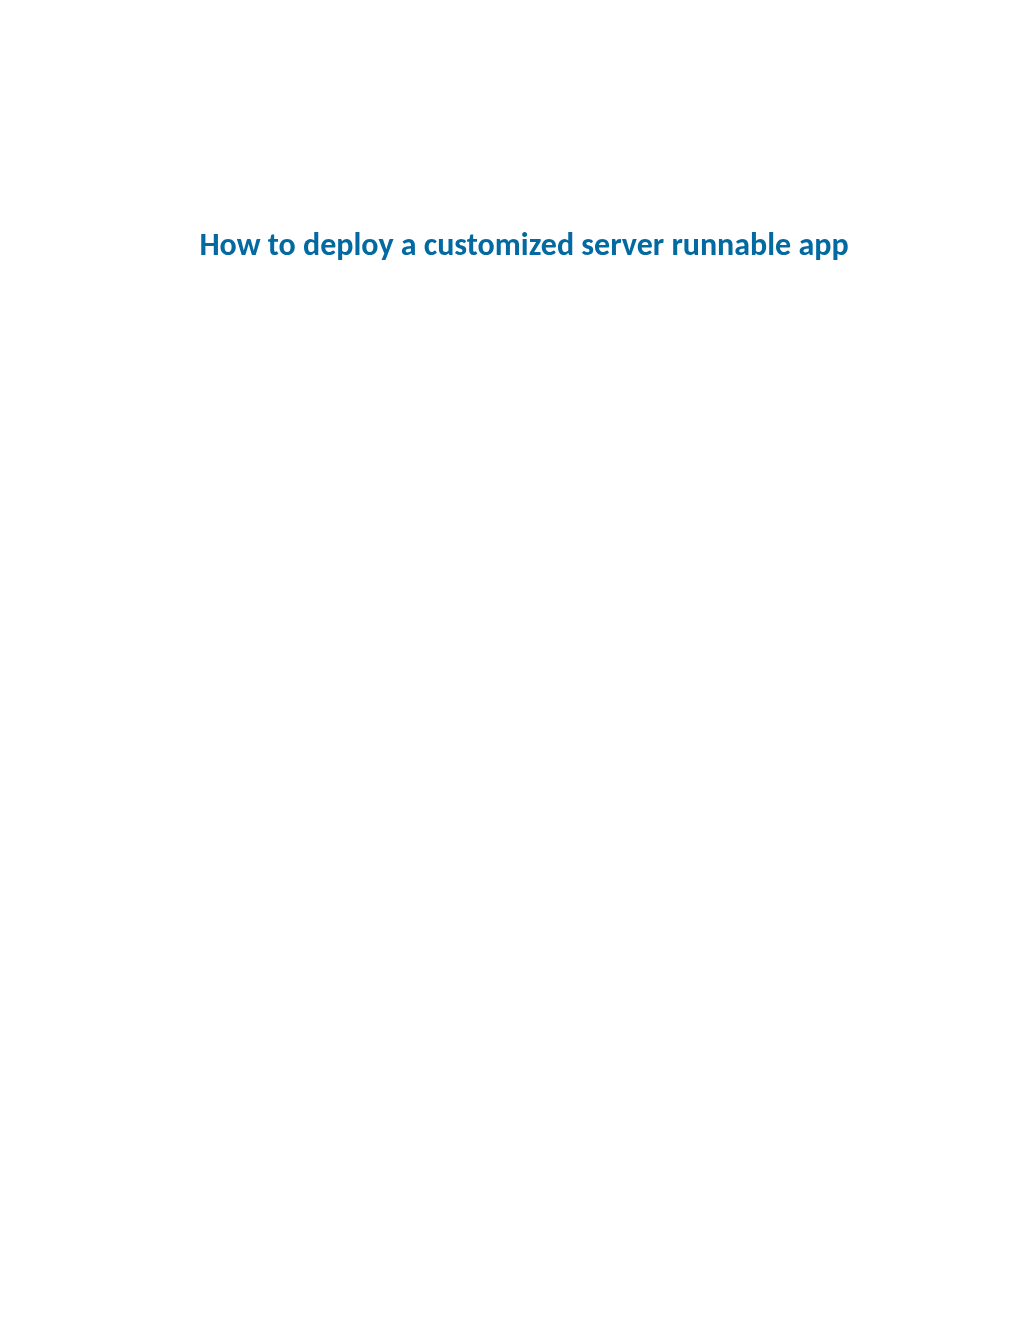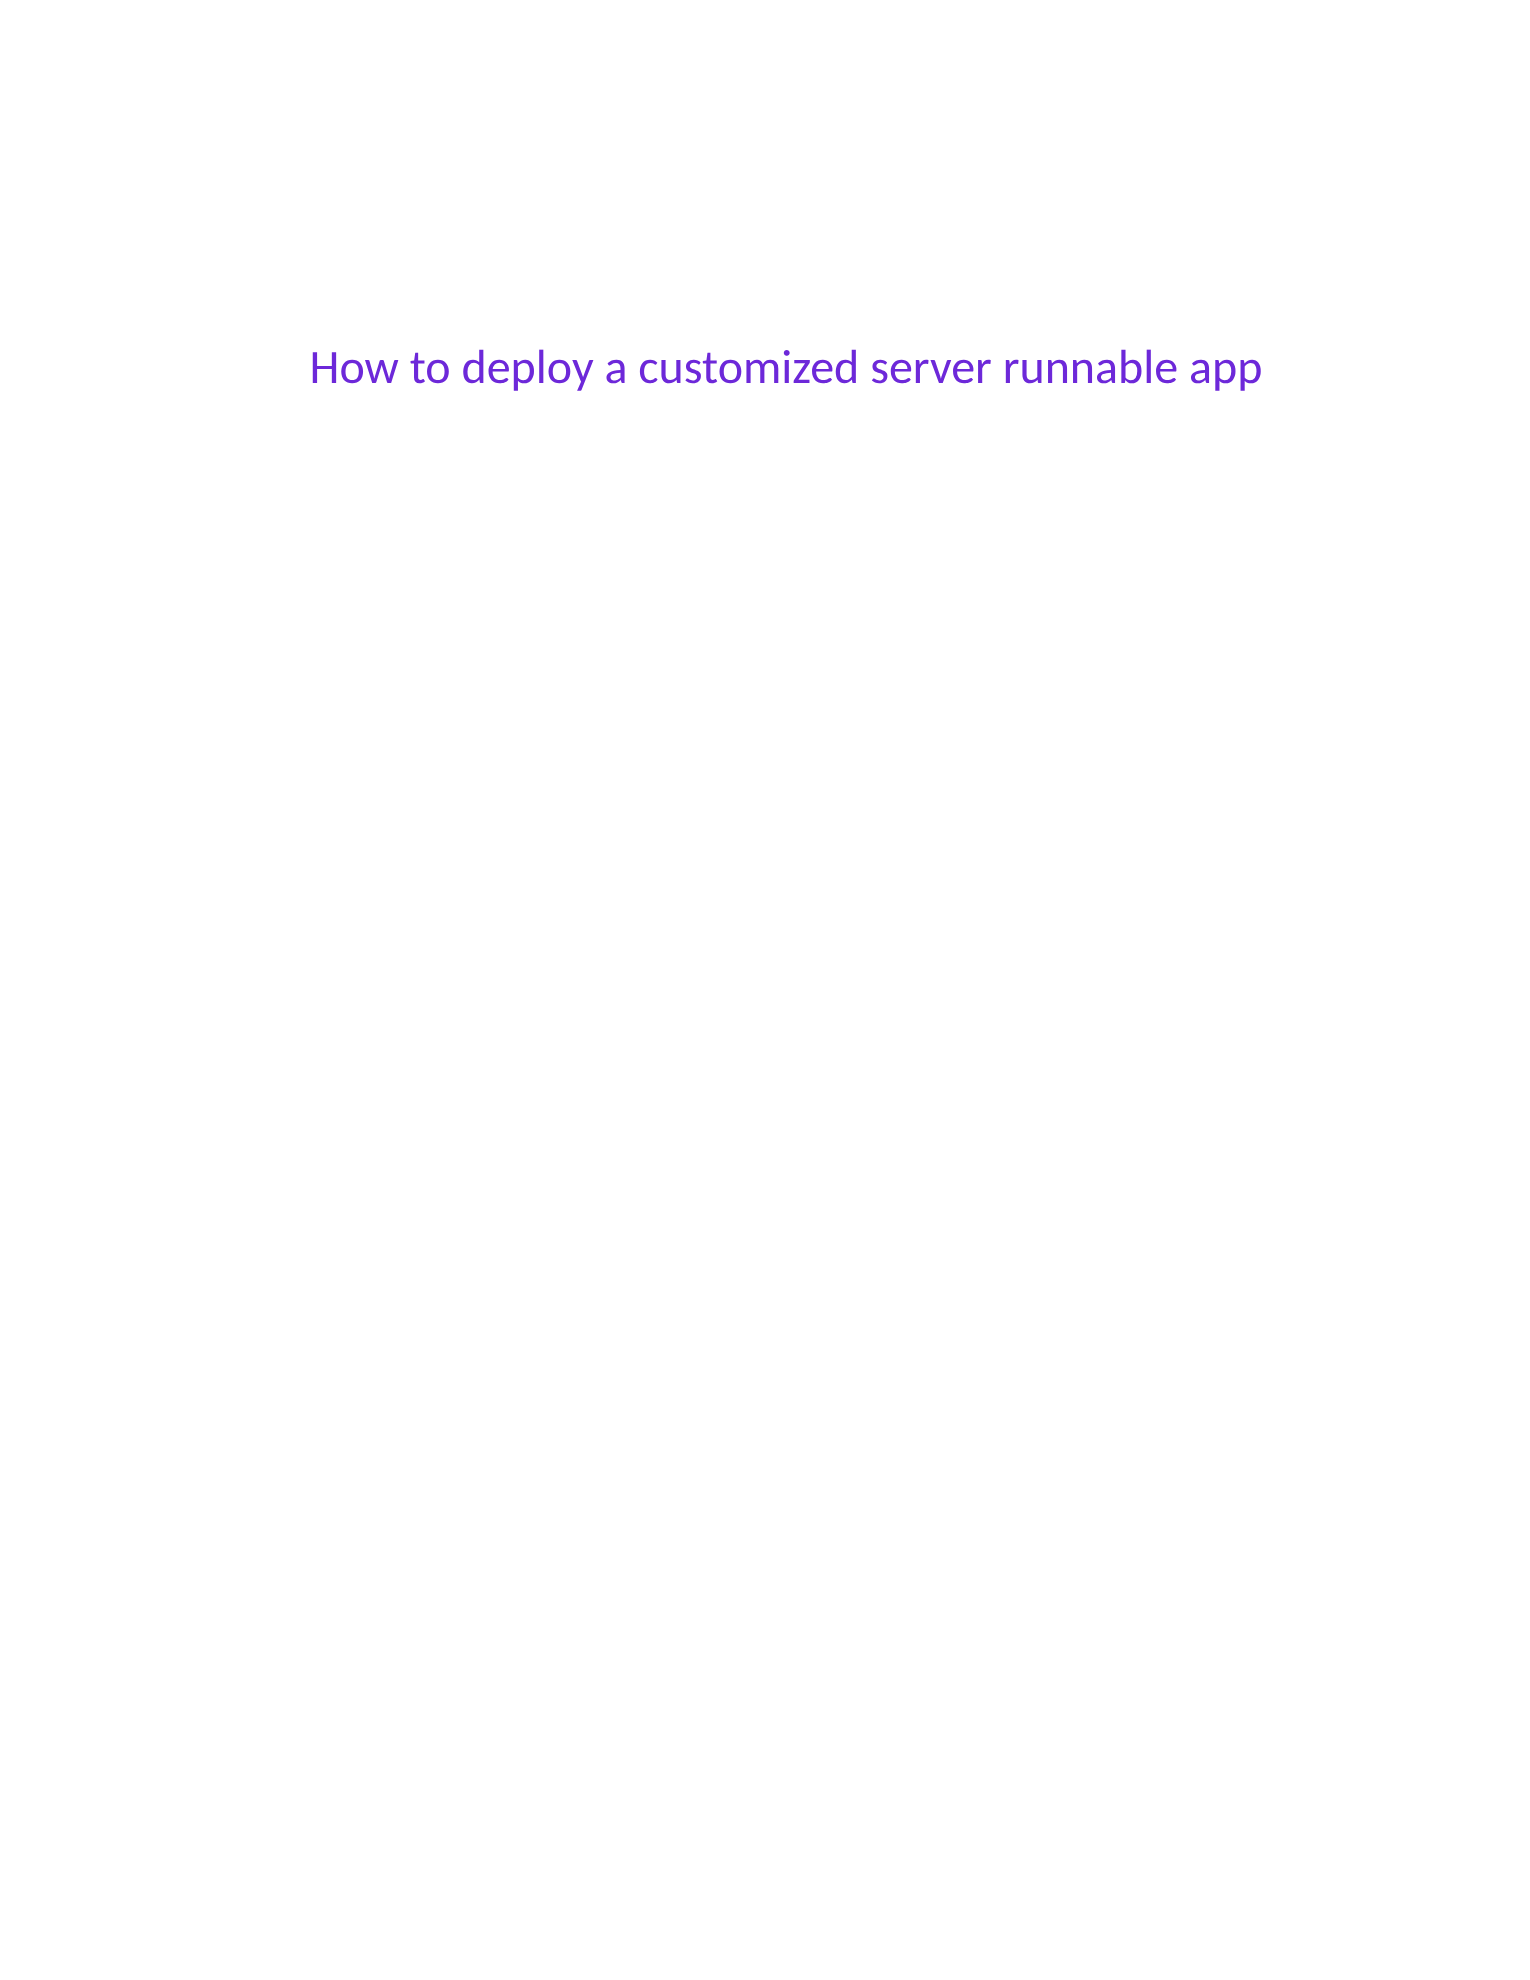--- a/index.html
+++ b/index.html
@@ -14,24 +14,24 @@
       font-family: Calibri, 'Segoe UI', Arial, sans-serif;
       color: #000000;
     }
     .page {
       width: 100%;
       height: 100%;
       padding: 0;
     }
     .title {
       font-size: 32px;
-      font-weight: 400;
+      font-weight: 700;
       text-align: center;
       padding-top: 225px;
-      color: #6d28d9;
+      color: #0369a1;
       padding-left: 28px;
     }
   </style>
 </head>
 <body>
 
 <div class="page">
   <h1 class="title">How to deploy a customized server runnable app</h1>
 </div>
 

